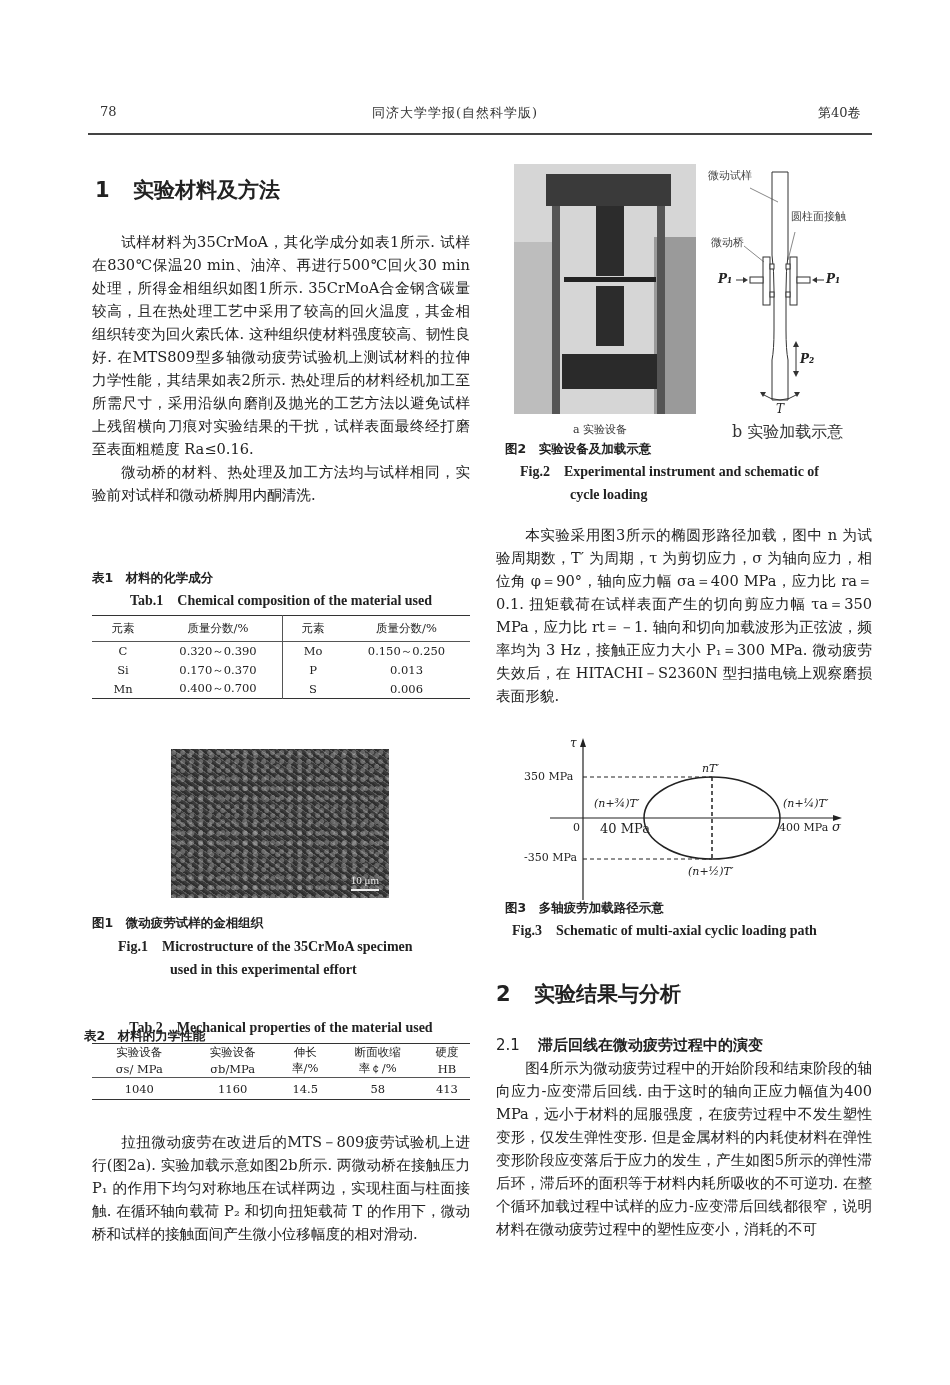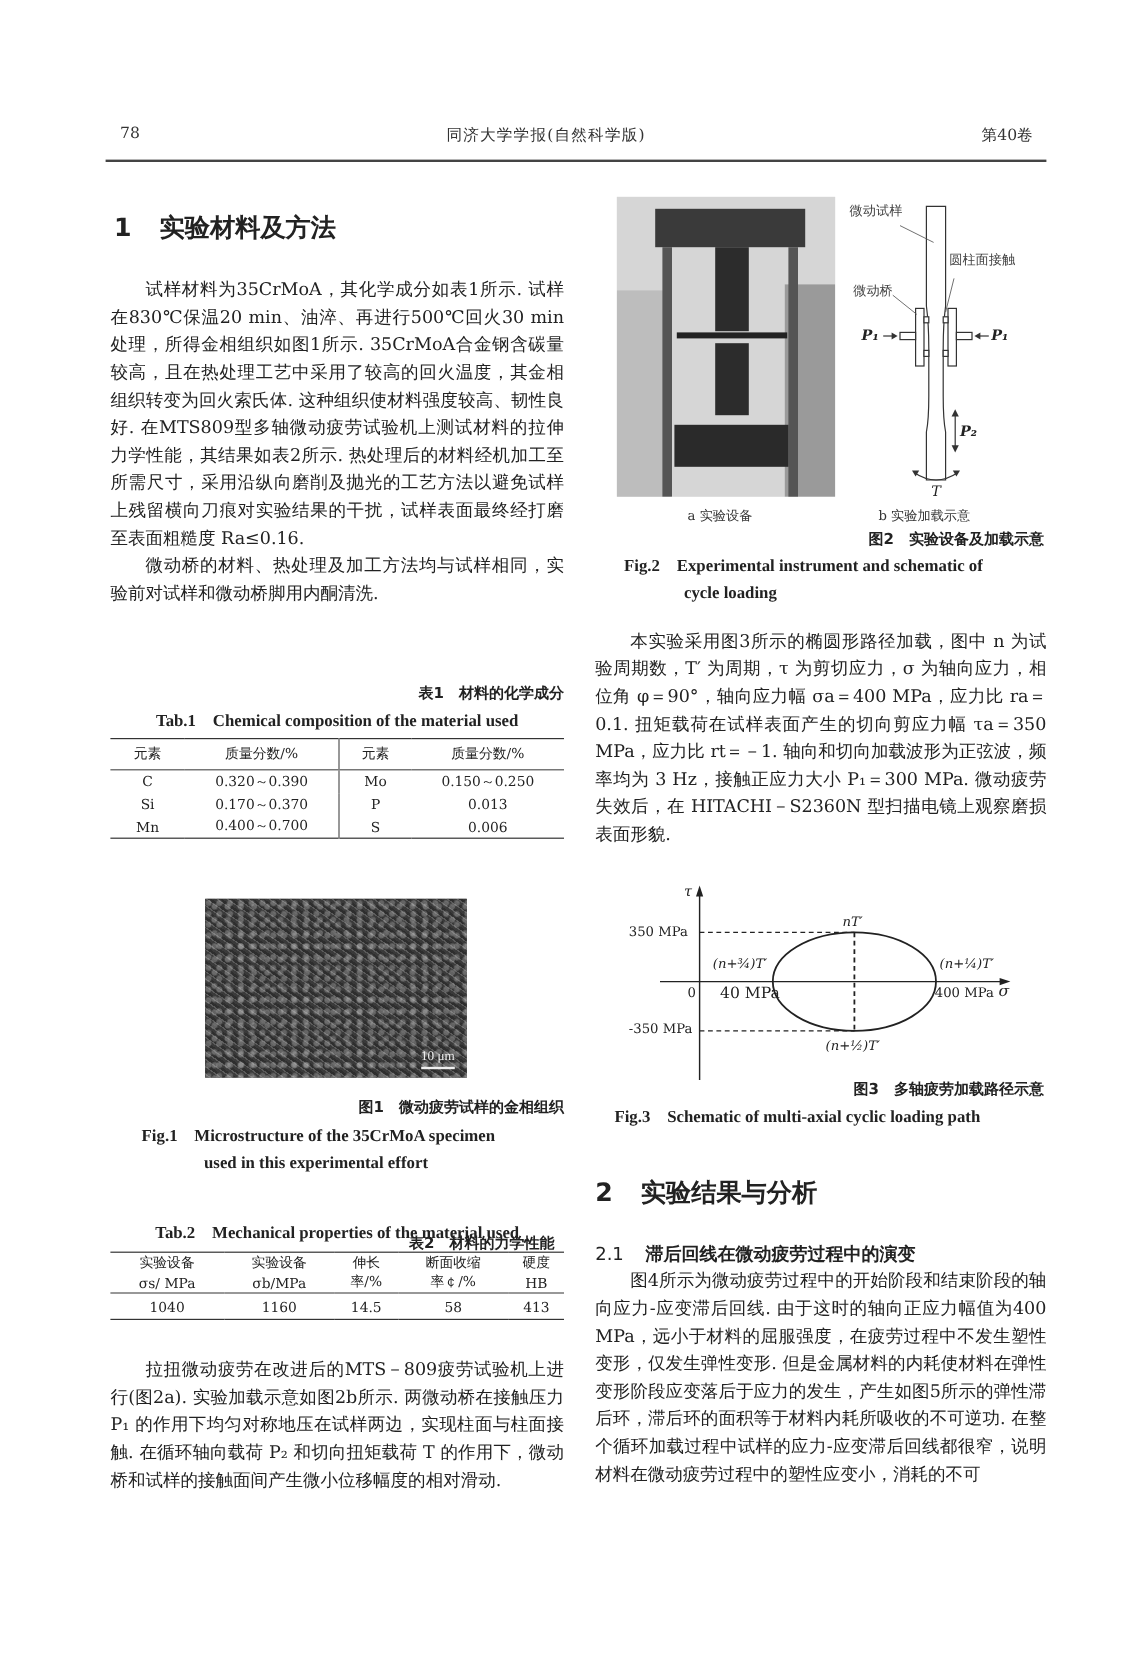--- a/index.html
+++ b/index.html
@@ -5,21 +5,21 @@
   html, body { margin:0; padding:0; }
   body { width:950px; height:1385px; background:#ffffff; position:relative; overflow:hidden;
          font-family:"DejaVu Serif","Liberation Serif",serif; color:#222; }
   .abs { position:absolute; }
   .hdr { top:104px; font-size:13px; color:#333; }
   .hdr-rule { position:absolute; left:88px; top:133px; width:784px; height:2px; background:#444; }
   .h1 { font-family:"DejaVu Sans","Liberation Sans",sans-serif; font-weight:bold; font-size:21px; color:#222; }
   .h1 .num { display:inline-block; width:38px; }
   .para { font-size:14.6px; line-height:23px; text-align:justify; text-align-last:left; }
   .para p { margin:0; text-indent:2em; }
-  .cap-cn { font-family:"DejaVu Sans","Liberation Sans",sans-serif; font-weight:bold; font-size:12.5px; text-align:right; }
+  .cap-cn { font-family:"DejaVu Sans","Liberation Sans",sans-serif; font-weight:bold; font-size:12.5px; text-align:left; }
   .cap-en { font-family:"Liberation Serif","DejaVu Serif",serif; font-weight:bold; font-size:14px; }
   table.t { border-collapse:collapse; font-size:11.5px; position:absolute; }
   table.t td, table.t th { text-align:center; font-weight:normal; padding:0; }
   .h2 { font-family:"DejaVu Sans","Liberation Sans",sans-serif; font-weight:bold; font-size:15px; }
   .micro { background:
       radial-gradient(circle at 30% 40%, rgba(200,200,200,.35) 0 2px, transparent 3px),
       radial-gradient(circle at 70% 60%, rgba(220,220,220,.3) 0 2px, transparent 3px),
       repeating-linear-gradient(35deg, #3a3a3a 0 2px, #5a5a5a 2px 3px, #2e2e2e 3px 5px),
       #444; background-size: 9px 9px, 11px 11px, auto, auto; }
   .footer { font-size:15px; color:#555; font-family:"DejaVu Sans","Liberation Sans",sans-serif; }
@@ -150,21 +150,21 @@
 </svg>
 <div class="abs" style="left:708px; top:168px; font-size:11px; color:#444;">微动试样</div>
 <div class="abs" style="left:791px; top:209px; font-size:11px; color:#444;">圆柱面接触</div>
 <div class="abs" style="left:711px; top:235px; font-size:11px; color:#444;">微动桥</div>
 <div class="abs" style="left:718px; top:272px; font-size:12px; font-weight:bold; font-style:italic;">P₁</div>
 <div class="abs" style="left:826px; top:272px; font-size:12px; font-weight:bold; font-style:italic;">P₁</div>
 <div class="abs" style="left:800px; top:352px; font-size:12px; font-weight:bold; font-style:italic;">P₂</div>
 <div class="abs" style="left:776px; top:402px; font-size:12px; font-style:italic;">T</div>
 
 <div class="abs" style="left:573px; top:422px; font-size:11px; color:#333;">a 实验设备</div>
-<div class="abs" style="left:732px; top:422px; font-size:11px; color:#333;">b 实验加载示意</div>
+<div class="abs" style="left:732px; top:422px; font-size:16px; color:#333;">b 实验加载示意</div>
 <div class="abs cap-cn" style="left:505px; top:441px; width:365px;">图2　实验设备及加载示意</div>
 <div class="abs cap-en" style="left:520px; top:463px;">Fig.2　Experimental instrument and schematic of</div>
 <div class="abs cap-en" style="left:570px; top:487px;">cycle loading</div>
 
 <div class="abs para" style="left:496px; top:523px; width:376px;">
   <p>本实验采用图3所示的椭圆形路径加载，图中 n 为试验周期数，T′ 为周期，τ 为剪切应力，σ 为轴向应力，相位角 φ＝90°，轴向应力幅 σa＝400 MPa，应力比 ra＝0.1. 扭矩载荷在试样表面产生的切向剪应力幅 τa＝350 MPa，应力比 rt＝－1. 轴向和切向加载波形为正弦波，频率均为 3 Hz，接触正应力大小 P₁＝300 MPa. 微动疲劳失效后，在 HITACHI－S2360N 型扫描电镜上观察磨损表面形貌.</p>
 </div>
 
 <svg class="abs" style="left:520px; top:735px;" width="340" height="170" viewBox="0 0 340 170">
   <line x1="63" y1="165" x2="63" y2="8" stroke="#222" stroke-width="1.2"></line>

